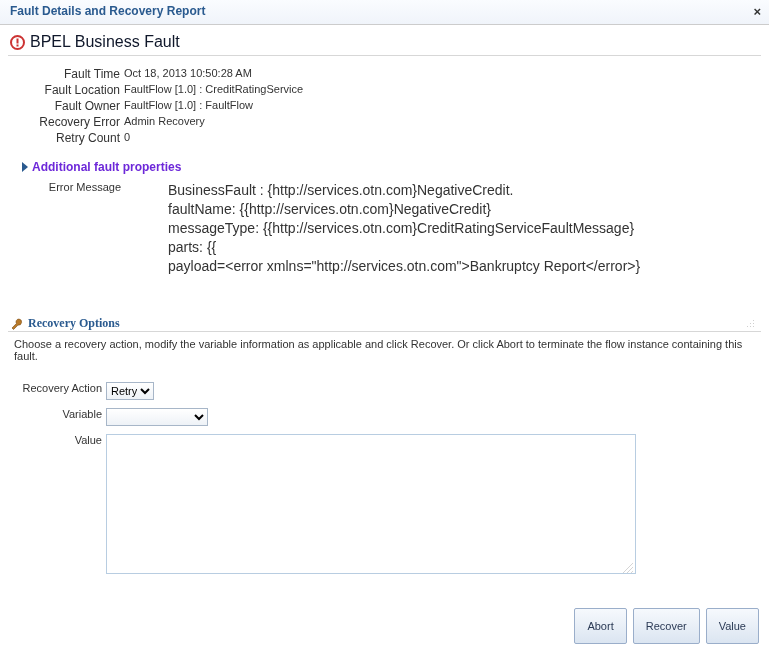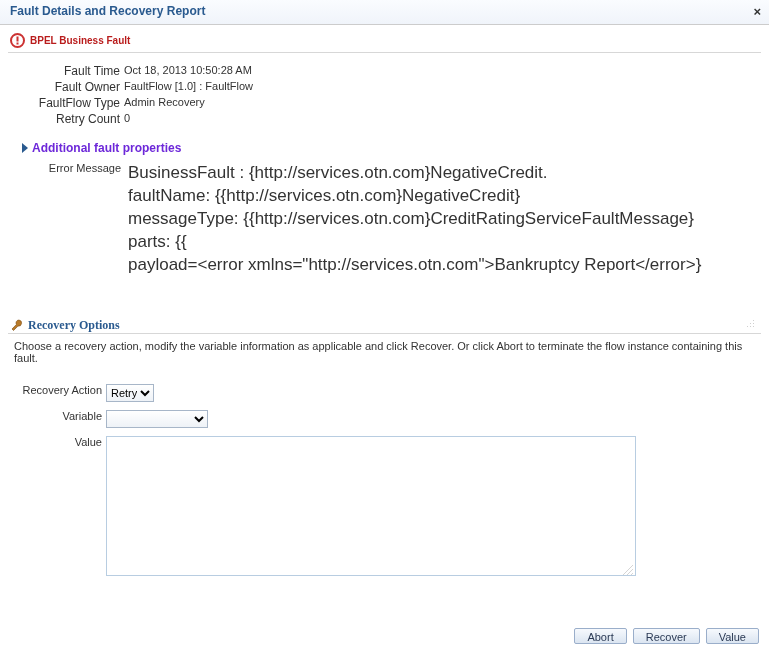--- a/index.html
+++ b/index.html
@@ -39,23 +39,23 @@
     cursor: pointer;
     line-height: 1;
   }
   .section-hdr {
     display: flex;
     align-items: center;
     gap: 5px;
     padding: 8px 10px 4px 10px;
   }
   .section-hdr .hdr-text {
-    font-weight: bold;
-    color: #b91c1c;
-    font-size: 10px;
+    font-weight: normal;
+    color: #0f172a;
+    font-size: 16px;
   }
   .hr-line {
     height: 1px;
     background: #d7d7d7;
     margin: 0 8px;
   }
   .alert-icon svg { display:block; }
   .details-table {
     margin: 10px 0 0 0;
     border-collapse: collapse;
@@ -98,23 +98,24 @@
     border-collapse: collapse;
   }
   .errmsg-table td.lbl {
     text-align: right;
     width: 120px;
     vertical-align: top;
     font-size: 11px;
     padding-right: 6px;
   }
   .errmsg-table td.val div {
-    font-size: 17px;
+    font-size: 14px;
     line-height: 1.35;
     white-space: pre-line;
+    margin-left: 40px;
   }
   .resize-dots {
     position: absolute;
     right: 12px;
     top: 318px;
     width: 12px; height: 12px;
     opacity: 0.4;
   }
   .resize-dots .d { position:absolute; width:1px; height:1px; background:#888; }
   .recovery-hdr {
@@ -182,21 +183,21 @@
     gap: 6px;
   }
   button.dlg-btn {
     font-size: 11px;
     padding: 2px 12px;
     border: 1px solid #9aaeca;
     border-radius: 2px;
     background: linear-gradient(#f6f9fd,#dbe5f1);
     color: #2b3a55;
     cursor: pointer;
-    height: 16px;
+    height: 36px;
   }
 </style>
 </head>
 <body>
 
 <div class="dialog">
 
   <div class="title-bar">
     <span class="title-text">Fault Details and Recovery Report</span>
     <span class="close-x">×</span>
@@ -214,25 +215,29 @@
   </div>
   <div class="hr-line"></div>
 
   <table class="details-table">
     <tbody>
         <tr>
       <td class="lbl">Fault Time</td>
       <td class="val">Oct 18, 2013 10:50:28 AM</td>
     </tr>
     <tr>
+      <td class="lbl">Fault Location</td>
+      <td class="val">FaultFlow [1.0] : CreditRatingService</td>
+    </tr>
+    <tr>
       <td class="lbl">Fault Owner</td>
       <td class="val">FaultFlow [1.0] : FaultFlow</td>
     </tr>
     <tr>
-      <td class="lbl">FaultFlow Type</td>
+      <td class="lbl">Recovery Error</td>
       <td class="val">Admin Recovery</td>
     </tr>
     <tr>
       <td class="lbl">Retry Count</td>
       <td class="val">0</td>
     </tr>
   </tbody>
     </table>
 
   <div class="expander">

